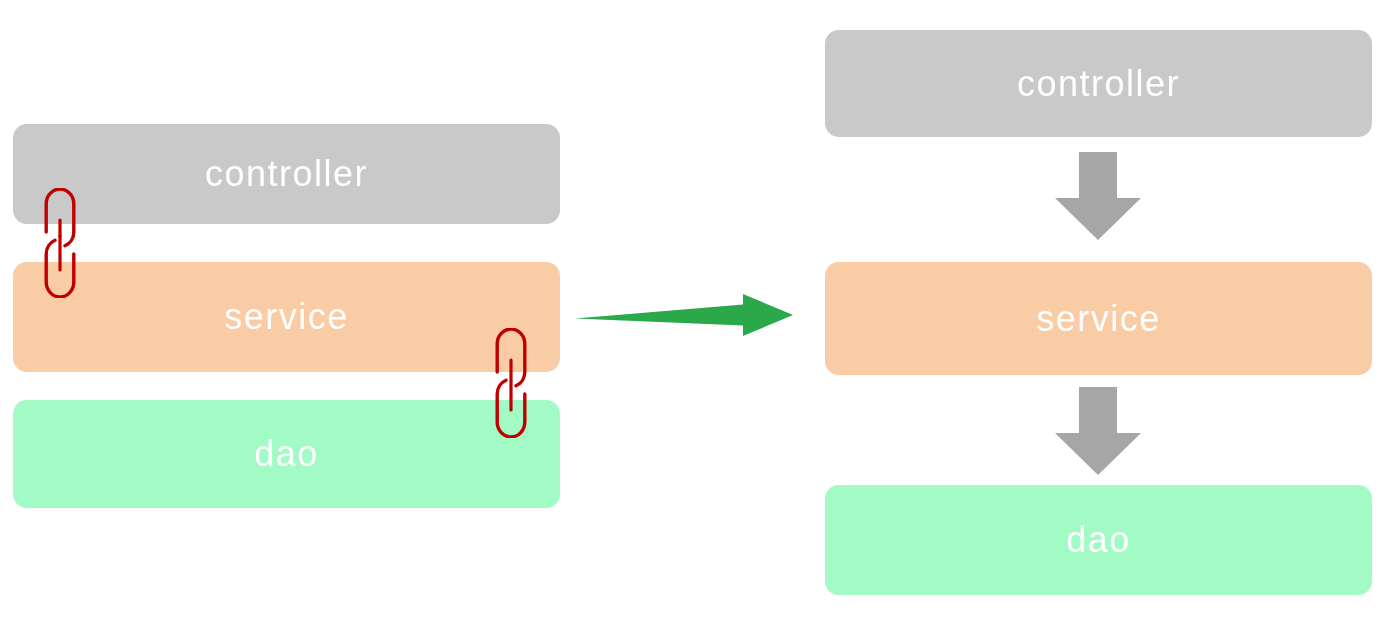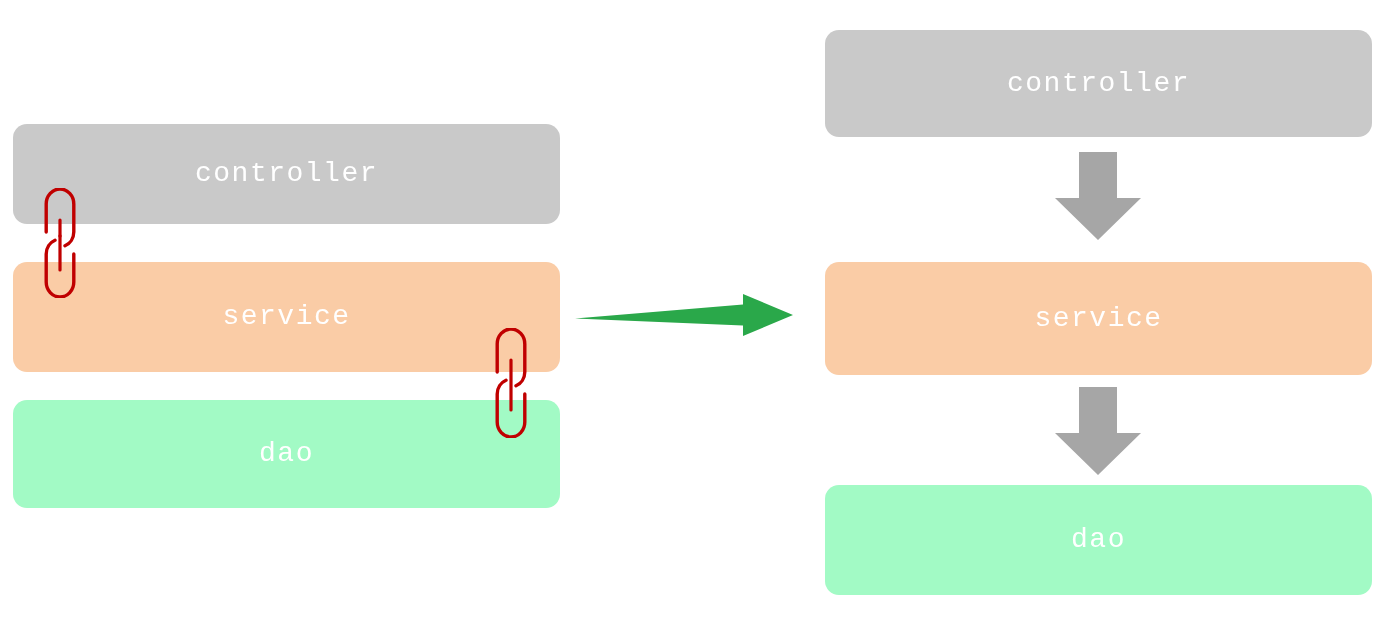--- a/index.html
+++ b/index.html
@@ -22,23 +22,23 @@
   
   .layer-box {
     position: absolute;
     border-radius: 14px;
     display: flex;
     align-items: center;
     justify-content: center;
     box-sizing: border-box;
   }
   .layer-label {
-    font-family: Liberation Mono, monospace;
+    font-family: Liberation Sans, sans-serif;
     color: #ffffff;
-    font-size: 28px;
+    font-size: 36px;
     letter-spacing: 1.5px;
     line-height: 1;
     white-space: nowrap;
     user-select: none;
   }
 
   
   .chain-icon {
     position: absolute;
     pointer-events: none;

